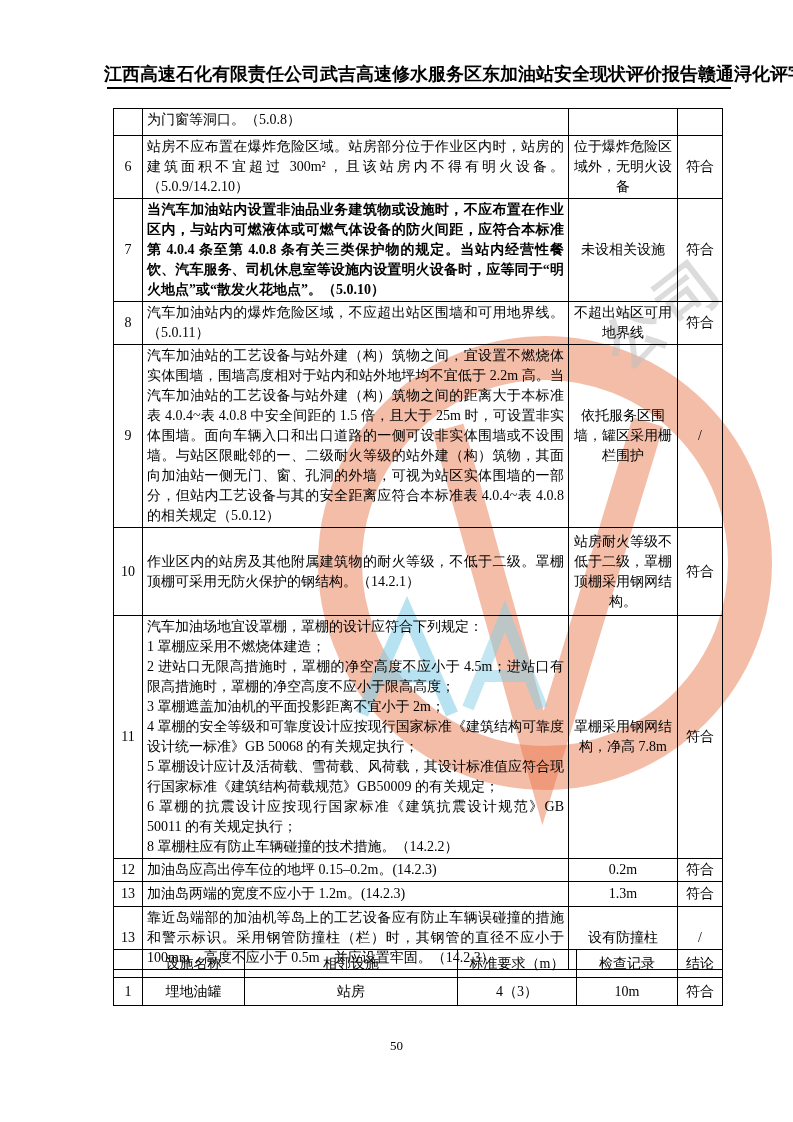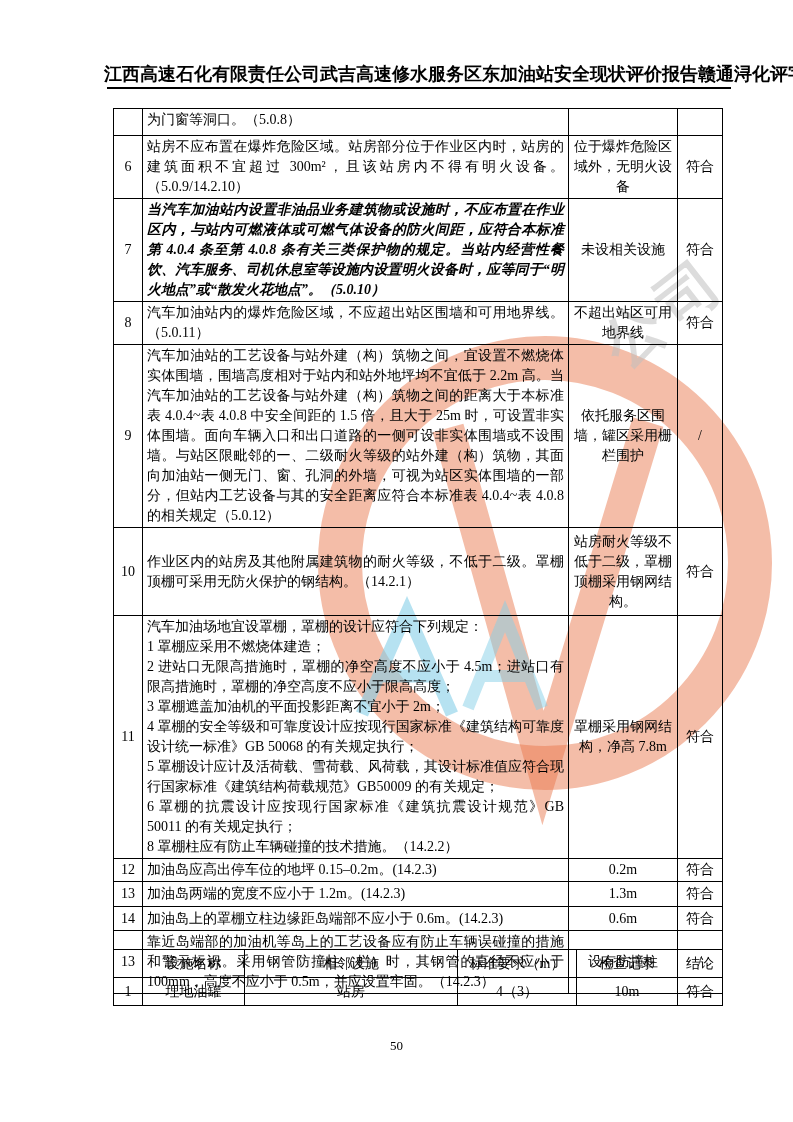--- a/index.html
+++ b/index.html
@@ -26,21 +26,21 @@
   table.main{top:108px;}
   table.sub{top:949px;}
   td{
     border:1px solid #000;vertical-align:middle;
     padding:1px 4px;line-height:20px;
     overflow:hidden;
   }
   td.num{ text-align:center;padding:0; }
   td.desc{ text-align:justify;white-space:pre-wrap; }
   td.center{ text-align:center;padding:1px 2px;margin-left:13px; }
-  td.bold{ font-weight:bold;font-style:italic; }
+  td.bold{ font-weight:bold; }
   td.section{ text-align:center;font-size:14.5px;padding:0; }
   
   .wm-layer{
     position:absolute;left:0;top:0;width:793px;height:1122px;
     pointer-events:none;mix-blend-mode:multiply;z-index:5;
   }
   .wm-gray-text{
     position:absolute;left:586px;top:322px;
     font-size:60px;font-weight:bold;color:#bfbfbf;opacity:.55;
     transform:rotate(-38deg);transform-origin:left top;
@@ -123,26 +123,20 @@
     <td class="desc">加油岛应高出停车位的地坪 0.15–0.2m。(14.2.3)</td>
     <td class="center">0.2m</td>
     <td class="center">符合</td>
   </tr>
   <tr style="height:25px">
     <td class="num">13</td>
     <td class="desc">加油岛两端的宽度不应小于 1.2m。(14.2.3)</td>
     <td class="center">1.3m</td>
     <td class="center">符合</td>
   </tr>
-  <tr style="height:24px">
-    <td class="num">14</td>
-    <td class="desc">加油岛上的罩棚立柱边缘距岛端部不应小于 0.6m。(14.2.3)</td>
-    <td class="center">0.6m</td>
-    <td class="center">符合</td>
-  </tr>
   <tr style="height:57px">
     <td class="num">13</td>
     <td class="desc">靠近岛端部的加油机等岛上的工艺设备应有防止车辆误碰撞的措施和警示标识。采用钢管防撞柱（栏）时，其钢管的直径不应小于 100mm，高度不应小于 0.5m，并应设置牢固。（14.2.3）</td>
     <td class="center">设有防撞柱</td>
     <td class="center">/</td>
   </tr>
 </tbody>
   </table>
 
 <table class="sub">

